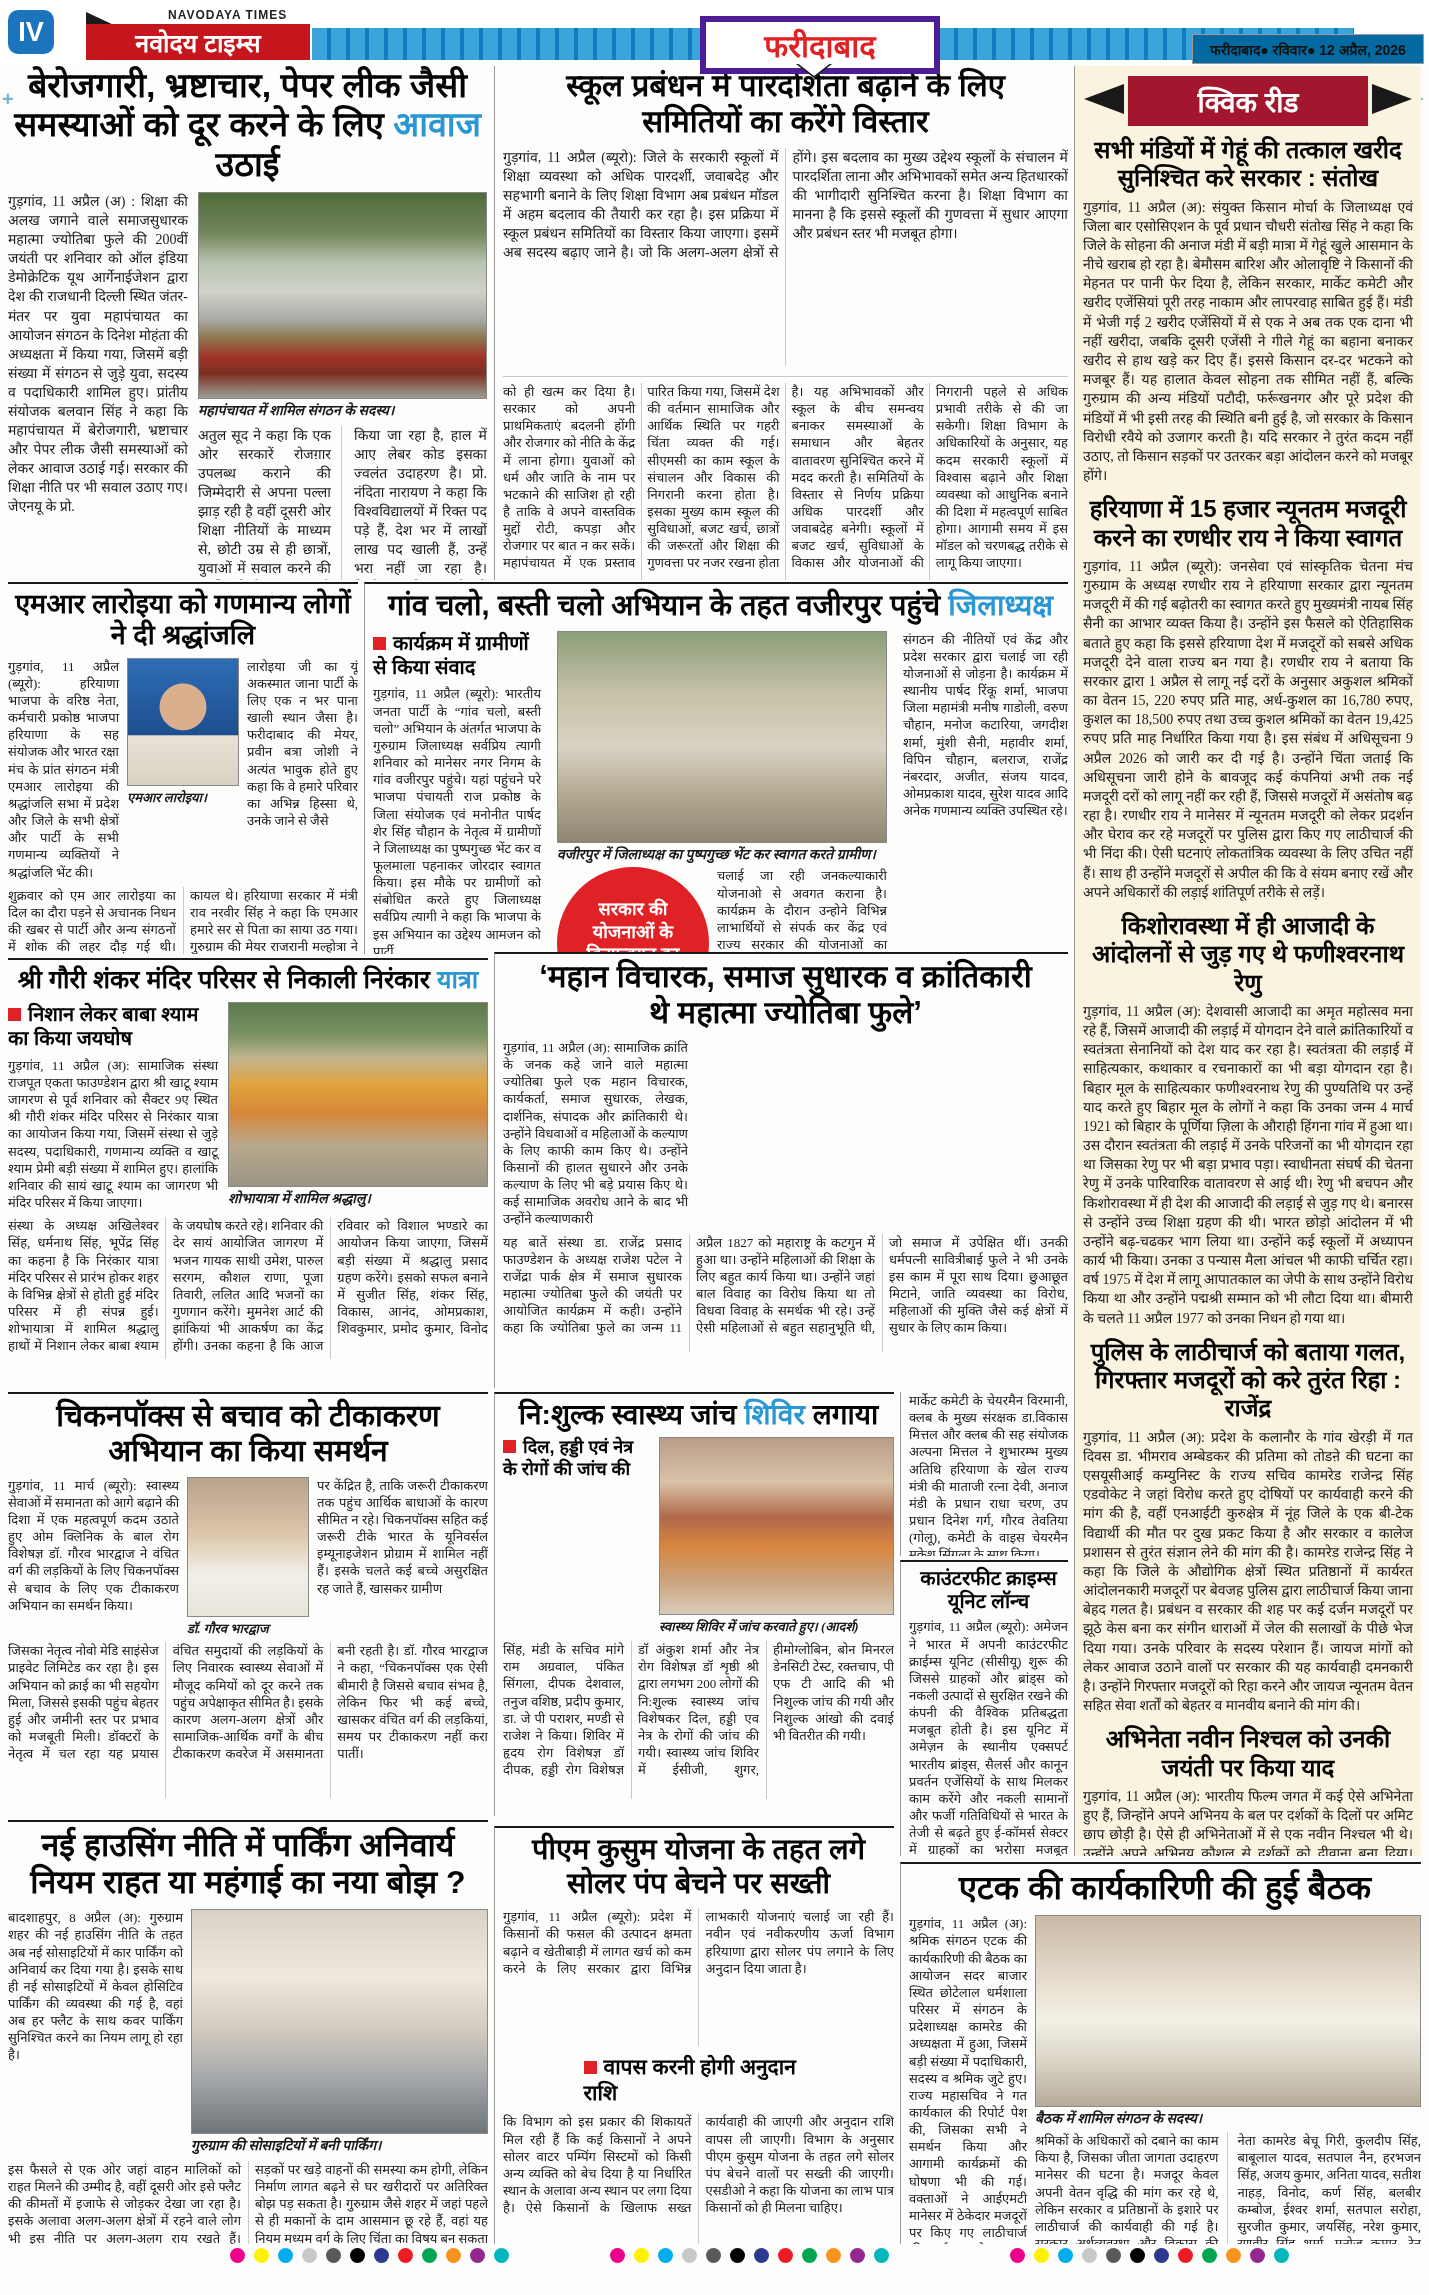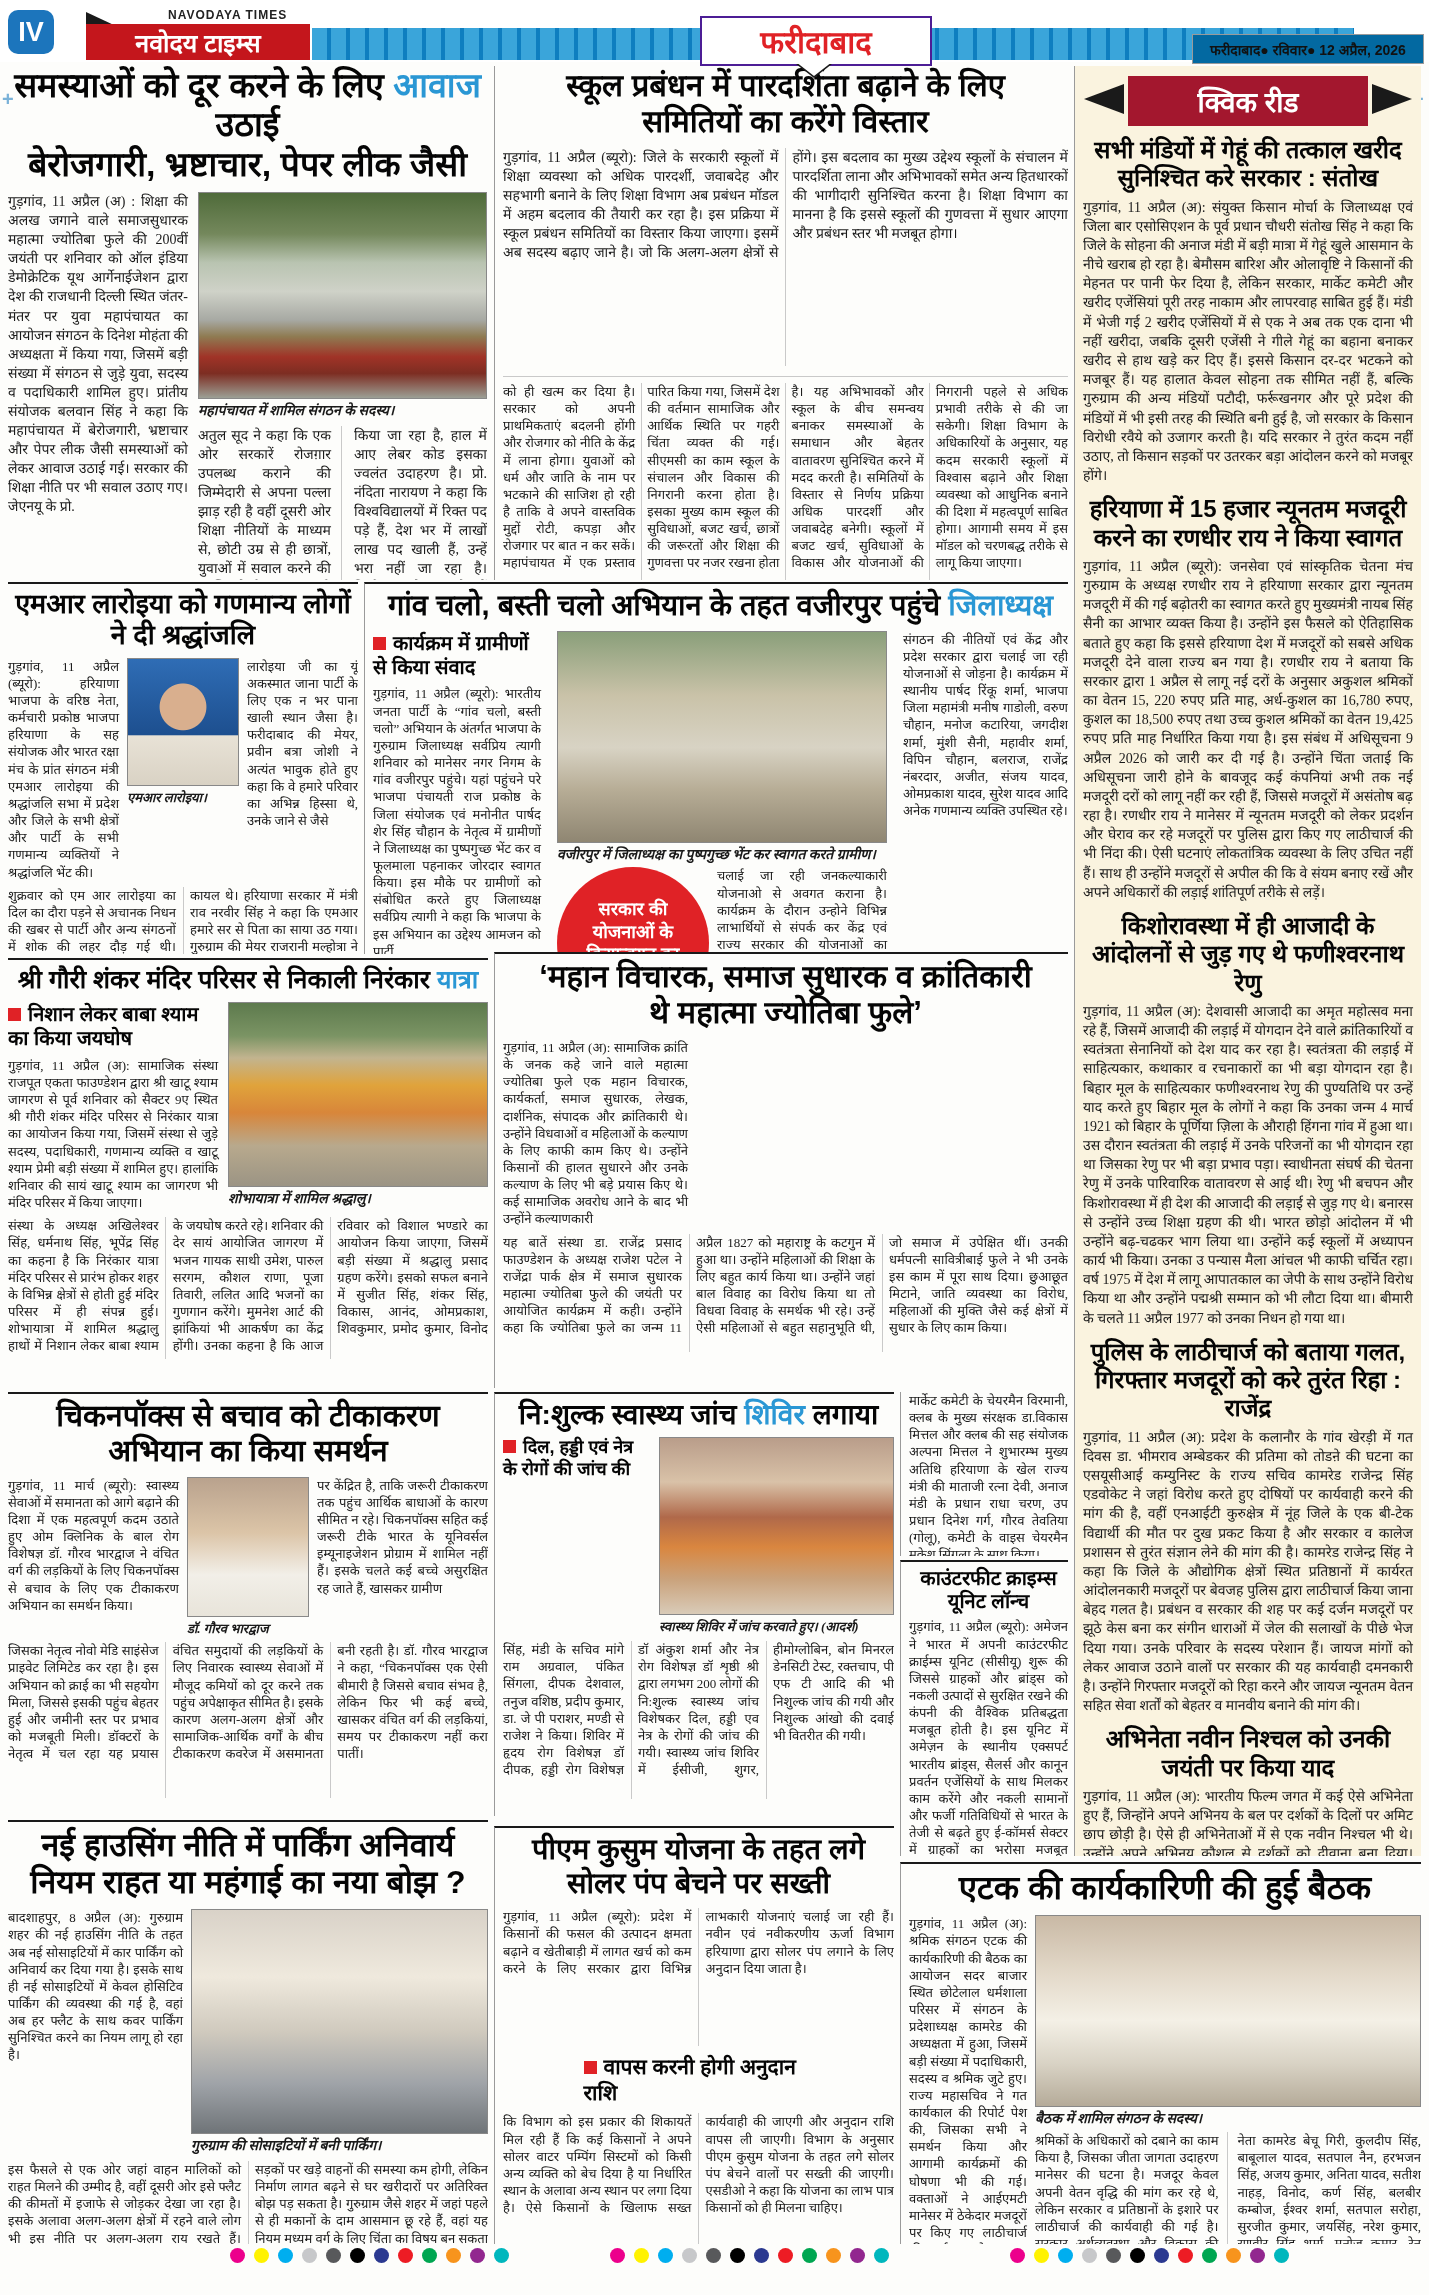--- a/index.html
+++ b/index.html
@@ -27,21 +27,21 @@
             display:flex;align-items:center;justify-content:center;}
   #brand-small{position:absolute;left:168px;top:8px;font-family:"Liberation Sans",sans-serif;
                font-size:12px;font-weight:700;letter-spacing:1px;color:#222;}
   #brand-fold{position:absolute;left:86px;top:12px;width:0;height:0;border-left:30px solid #1a1a1a;border-top:14px solid transparent;border-bottom:0 solid transparent;}
   #brand-box{position:absolute;left:86px;top:24px;width:224px;height:36px;background:#c4161c;color:#fff;
              font-family:"Liberation Sans",sans-serif;font-weight:700;font-size:25px;display:flex;
              align-items:center;justify-content:center;}
   #stripes{position:absolute;left:312px;top:28px;width:1042px;height:32px;
            background:repeating-linear-gradient(90deg,#3aa5da 0 15px,#0e7ec0 15px 19px);}
   #edition-box{position:absolute;left:700px;top:16px;width:228px;height:46px;background:#fff;
-               border:2px solid #4c1d95;display:flex;align-items:center;justify-content:center;
+               border:6px solid #4c1d95;display:flex;align-items:center;justify-content:center;
                font-family:"Liberation Sans",sans-serif;font-weight:700;font-size:31px;color:#e02226;z-index:3;}
   #edition-notch{position:absolute;left:796px;top:62px;width:0;height:0;z-index:3;
                  border-left:18px solid transparent;border-right:18px solid transparent;border-top:14px solid #fff;
                  filter:drop-shadow(0 2px 0 #1a1a1a);}
   #date-box{position:absolute;left:1192px;top:34px;width:230px;height:28px;background:#0369a1;border:1px solid #9a9a9a;
             display:flex;align-items:center;justify-content:center;font-family:"Liberation Sans",sans-serif;
             font-weight:700;font-size:14px;color:#111;z-index:3;}
 
   
   #quick{left:1074px;top:66px;width:347px;height:1790px;background:#faf3df;border-left:1px solid #9a9a9a;padding:6px 8px;}
@@ -87,22 +87,22 @@
     <div id="brand-box">नवोदय टाइम्स</div>
     <div id="edition-box">फरीदाबाद</div>
     <div id="edition-notch"></div>
     <div id="date-box">फरीदाबाद● रविवार● 12 अप्रैल, 2026</div>
   </div>
   <span class="regmark" style="left:2px;top:88px;">+</span>
   <span class="regmark" style="left:1412px;top:88px;">+</span>
 
   <div class="zone" style="left:8px;top:66px;width:479px;height:514px;">
     <div class="hl" style="font-size:34px;">
+      <div>बेरोजगारी, भ्रष्टाचार, पेपर लीक जैसी</div>
       <div><span>समस्याओं को दूर करने के लिए </span><span class="accent">आवाज</span><span> उठाई</span></div>
-      <div>बेरोजगारी, भ्रष्टाचार, पेपर लीक जैसी</div>
     </div>
     <div style="display:flex;gap:10px;margin-top:8px;">
       <div class="body" style="width:180px;flex:0 0 180px;">गुड़गांव, 11 अप्रैल (अ) : शिक्षा की अलख जगाने वाले समाजसुधारक महात्मा ज्योतिबा फुले की 200वीं जयंती पर शनिवार को ऑल इंडिया डेमोक्रेटिक यूथ आर्गेनाईजेशन द्वारा देश की राजधानी दिल्ली स्थित जंतर-मंतर पर युवा महापंचायत का आयोजन संगठन के दिनेश मोहंता की अध्यक्षता में किया गया, जिसमें बड़ी संख्या में संगठन से जुड़े युवा, सदस्य व पदाधिकारी शामिल हुए। प्रांतीय संयोजक बलवान सिंह ने कहा कि महापंचायत में बेरोजगारी, भ्रष्टाचार और पेपर लीक जैसी समस्याओं को लेकर आवाज उठाई गई। सरकार की शिक्षा नीति पर भी सवाल उठाए गए। जेएनयू के प्रो.</div>
       <div style="flex:1;">
         <div class="photo ph-protest"></div>
         <div class="caption">महापंचायत में शामिल संगठन के सदस्य।</div>
         <div style="display:flex;gap:12px;margin-top:6px;">
           <div class="body" style="flex:1;border-right:1px solid #c9c9c9;padding-right:10px;">अतुल सूद ने कहा कि एक ओर सरकारें रोजग़ार उपलब्ध कराने की जिम्मेदारी से अपना पल्ला झाड़ रही है वहीं दूसरी ओर शिक्षा नीतियों के माध्यम से, छोटी उम्र से ही छात्रों, युवाओं में सवाल करने की प्रवृत्ति को ही खत्म कर रही है। श्रमिकों के जनवादी अधिकारों का लगातार हनन</div>
           <div class="body" style="flex:1;">किया जा रहा है, हाल में आए लेबर कोड इसका ज्वलंत उदाहरण है। प्रो. नंदिता नारायण ने कहा कि विश्वविद्यालयों में रिक्त पद पड़े हैं, देश भर में लाखों लाख पद खाली हैं, उन्हें भरा नहीं जा रहा है। निजीकरण के इस दौर में स्थाई नौकरी का स्थान पूरी तरह</div>
         </div>

